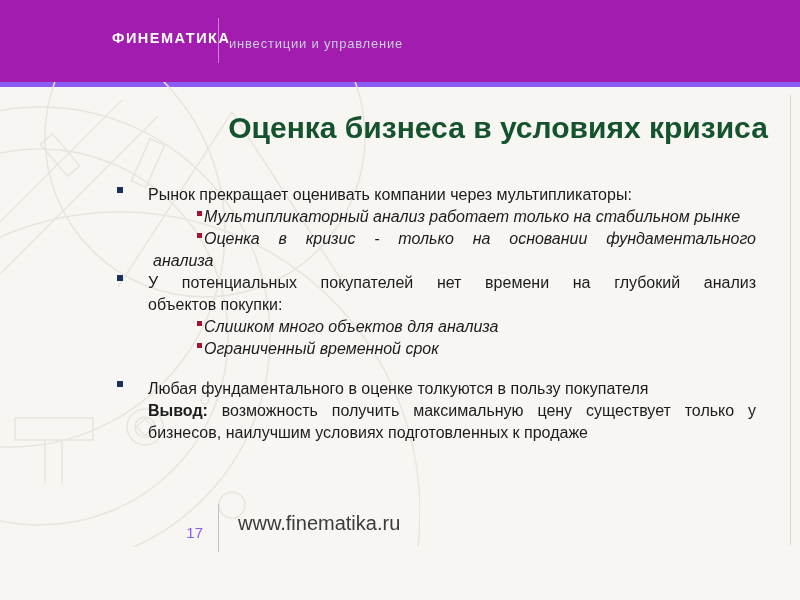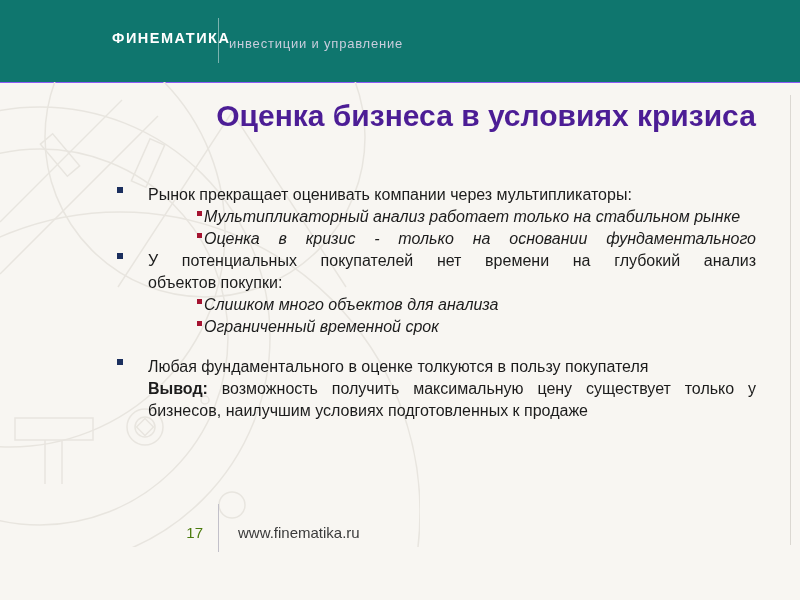--- a/index.html
+++ b/index.html
@@ -7,22 +7,22 @@
     position: relative;
     width: 800px; height: 600px;
     background: #F8F6F2;
     overflow: hidden;
     font-family: "Liberation Sans", sans-serif;
     color: #1c1c1c;
   }
   
   .header {
     position: absolute; top: 0; left: 0; right: 0; height: 82px;
-    background: #0f766e;
-    border-bottom: 1px solid #8b5cf6;
+    background: #a21caf;
+    border-bottom: 5px solid #8b5cf6;
   }
   .logo {
     position: absolute; left: 112px; top: 30px;
     color: #ffffff; font-size: 14.5px; font-weight: bold;
     letter-spacing: 1.5px; line-height: 16px; white-space: nowrap;
   }
   .logo-divider {
     position: absolute; left: 218px; top: 18px; width: 1px; height: 45px;
     background: rgba(255,255,255,0.45);
   }
@@ -31,23 +31,23 @@
     color: #c9cddd; font-size: 13px; letter-spacing: 0.8px; white-space: nowrap;
   }
   
   .pattern { position: absolute; left: 0; top: 82px; pointer-events: none; }
   .right-line {
     position: absolute; left: 790px; top: 95px; width: 1px; height: 450px;
     background: #dbd8d2;
   }
   
   .title {
-    position: absolute; left: 186px; top: 98px; width: 600px; margin: 0;
+    position: absolute; left: 186px; top: 98px; width: 600px; margin: 12px;
     text-align: center;
-    color: #4c1d95; font-size: 30px; font-weight: bold; line-height: 36px;
+    color: #14532d; font-size: 30px; font-weight: bold; line-height: 36px;
   }
   
   .content {
     position: absolute; left: 110px; top: 184px; width: 646px;
     font-size: 16px; line-height: 22px;
   }
   .section.s2 { }
   .section.s3 { margin-top: 18px; }
   .section.s4 { }
   .item.l1, .item.l0 { position: relative; padding-left: 38px; }
@@ -60,29 +60,29 @@
     display: inline-block; width: 5px; height: 5px;
     background: #A41330; vertical-align: 6px; margin-right: 2px;
   }
   .line { min-height: 22px; }
   .line.fl { text-indent: 44px; }
   .line.j { text-align: justify; text-align-last: justify; }
   .b { font-weight: bold; }
   
   .page-num {
     position: absolute; left: 140px; top: 524px; width: 63px;
-    text-align: right; font-size: 15px; color: #4d7c0f;
+    text-align: right; font-size: 15px; color: #8b5cf6;
   }
   .footer-divider {
     position: absolute; left: 218px; top: 504px; width: 1px; height: 48px;
     background: #c2c0c9;
   }
   .site-url {
-    position: absolute; left: 238px; top: 524px;
-    font-size: 15px; color: #3b3b3b;
+    position: absolute; left: 238px; top: 512px;
+    font-size: 20px; color: #3b3b3b;
   }
 </style>
 </head>
 <body>
 
 <div class="slide">
 
   <div class="header">
     <div class="logo">ФИНЕМАТИКА</div>
     <div class="logo-divider"></div>
@@ -118,20 +118,21 @@
       <div class="section s1">
         <div class="item l1">
           <span class="b1"></span>
           <div class="line">Рынок прекращает оценивать компании через мультипликаторы:</div>
         </div>
         <div class="item l2">
           <div class="line fl"><span class="sq2"></span>Мультипликаторный анализ работает только на стабильном рынке</div>
         </div>
         <div class="item l2">
           <div class="line j fl"><span class="sq2"></span>Оценка в кризис - только на основании фундаментального</div>
+          <div class="line">анализа</div>
         </div>
       </div>
       <div class="section s2">
         <div class="item l1">
           <span class="b1"></span>
           <div class="line j">У потенциальных покупателей нет времени на глубокий анализ</div>
           <div class="line">объектов покупки:</div>
         </div>
         <div class="item l2">
           <div class="line fl"><span class="sq2"></span>Слишком много объектов для анализа</div>

